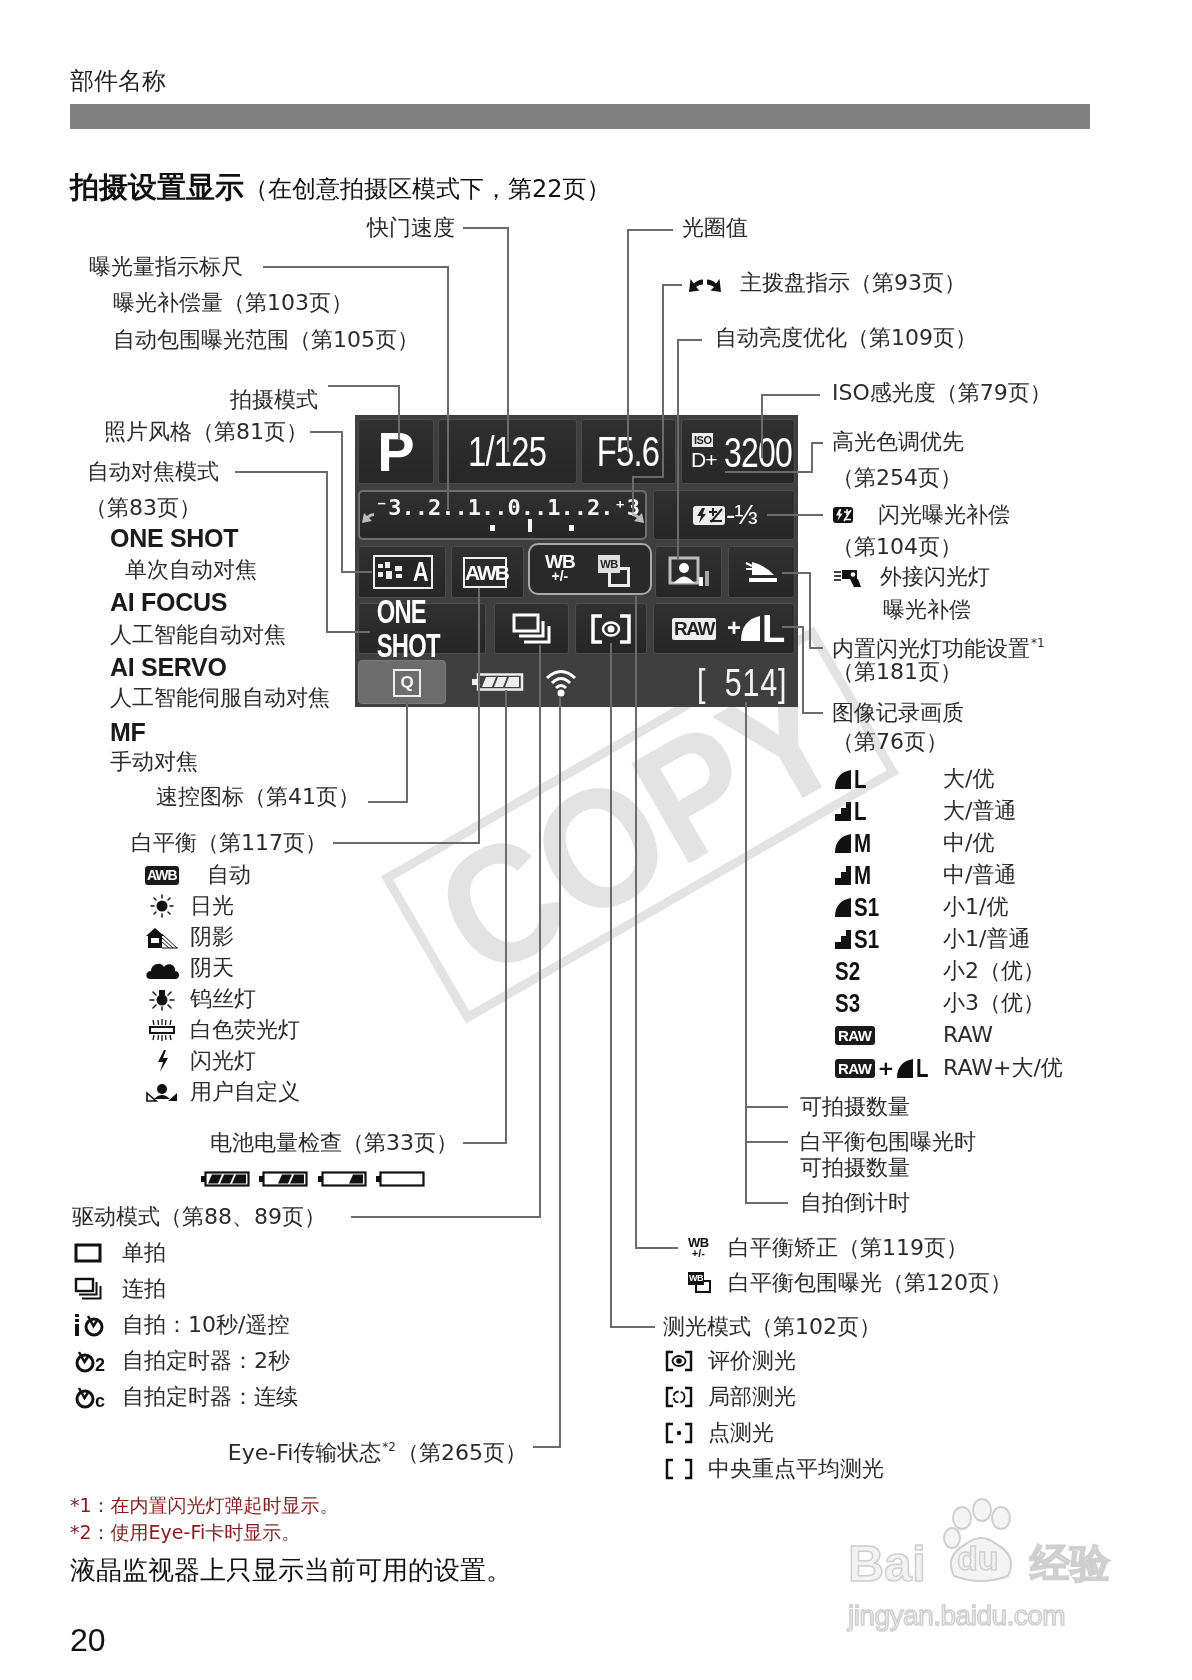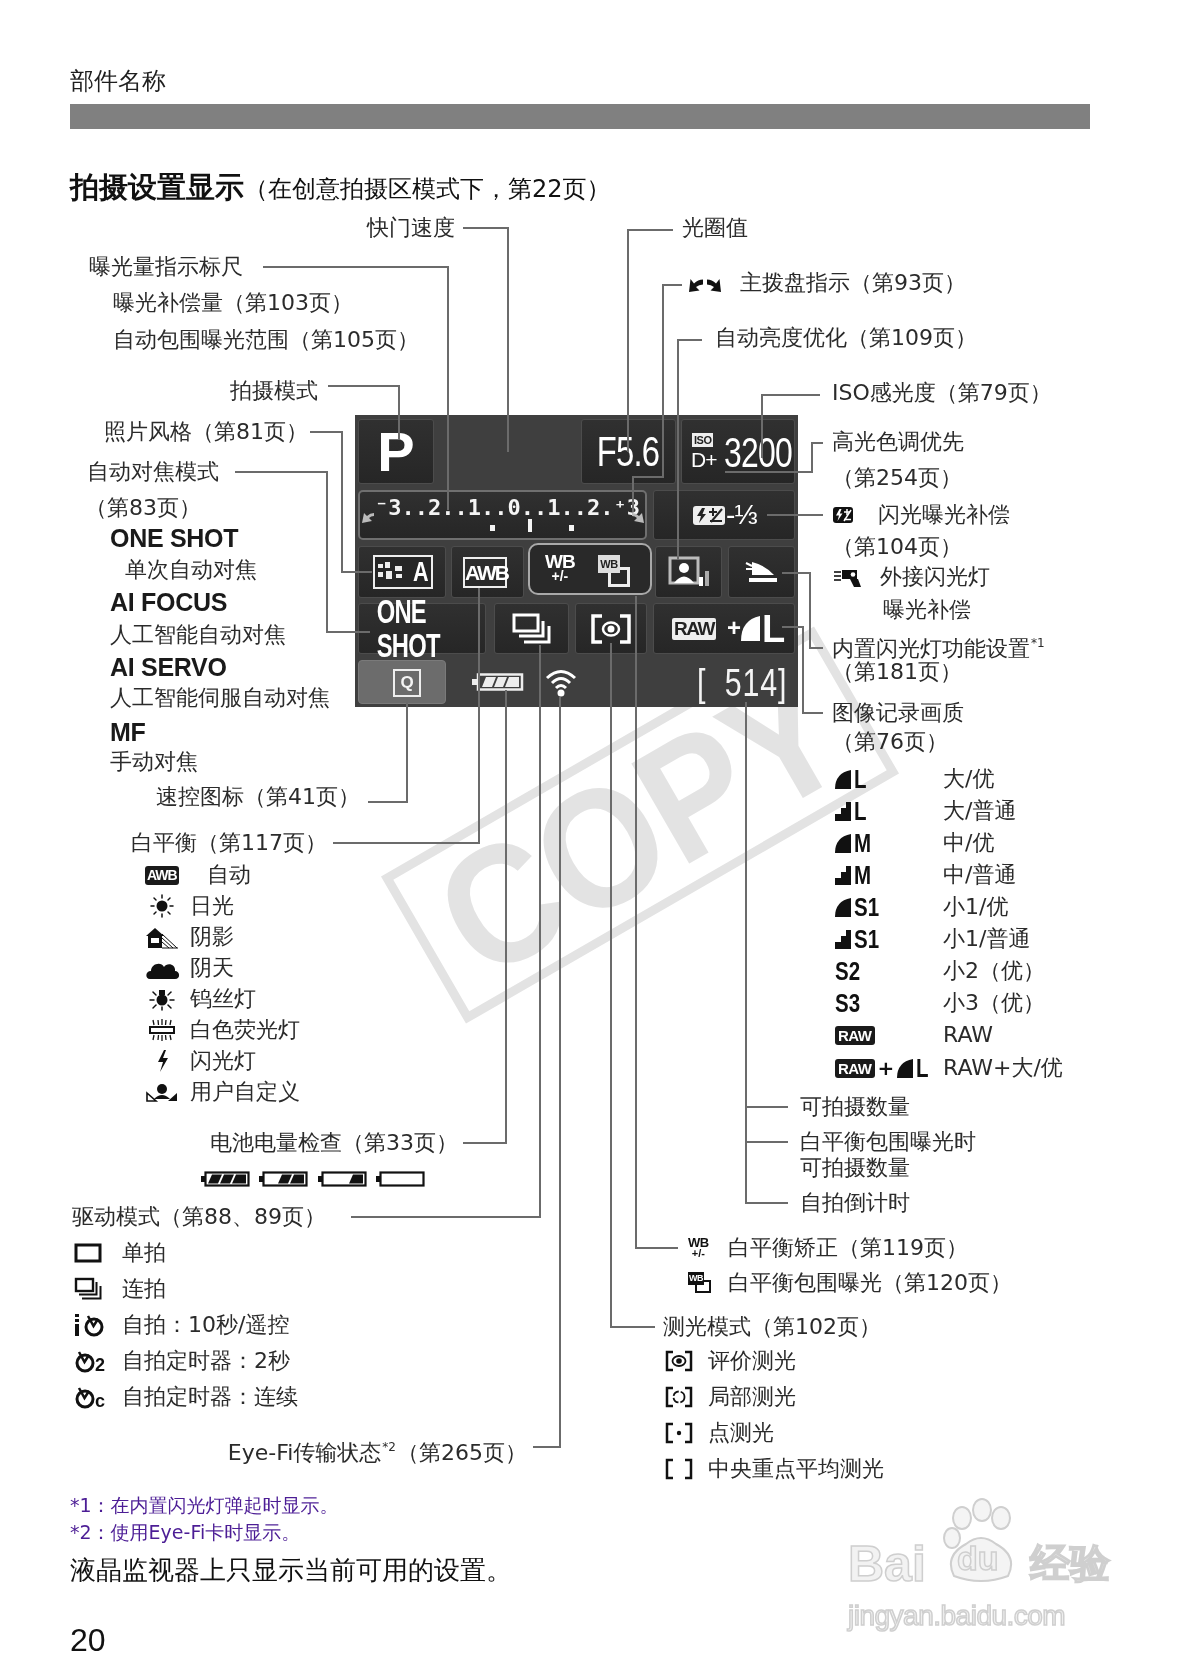--- a/index.html
+++ b/index.html
@@ -67,21 +67,21 @@
 .wbk .f{position:absolute;left:0;top:0;width:22px;height:18px;background:#ddd;color:#222;font-size:11px;font-weight:bold;line-height:18px;text-align:center;letter-spacing:-0.5px;}
 .wbk .o{position:absolute;left:10px;top:12px;width:22px;height:20px;border:3px solid #eee;}
 .af-lcd{font-size:33px;font-weight:bold;line-height:34px;display:inline-block;transform:scaleX(0.72);letter-spacing:-1px;}
 .q-raw{position:absolute;left:18px;top:14px;background:#eee;color:#222;font-size:19px;font-weight:bold;line-height:22px;padding:0 2px;letter-spacing:-1.5px;border-radius:2px;}
 .q-plus{position:absolute;left:73px;top:11px;font-size:24px;font-weight:bold;line-height:26px;}
 .q-L{position:absolute;left:108px;top:5px;font-size:38px;font-weight:bold;line-height:40px;}
 .qbtn{position:absolute;left:3px;top:245px;width:88px;height:44px;background:#6c6c6c;border-radius:4px;border:1px solid #7a7a7a;}
 .qbtn .q{position:absolute;left:34px;top:8px;width:28px;height:28px;border:2px solid #eee;color:#f4f4f4;font-size:17px;font-weight:bold;line-height:24px;text-align:center;}
 .shots{position:absolute;left:342px;top:248px;font-size:38px;line-height:40px;color:#f4f4f4;display:inline-block;transform:scaleX(0.8);transform-origin:left center;letter-spacing:1px;white-space:nowrap;}
 .leaders{position:absolute;left:0;top:0;z-index:4;pointer-events:none;}
-.foot{position:absolute;left:70px;font-size:19px;line-height:22px;color:#4c1d95;white-space:nowrap;z-index:2;}
+.foot{position:absolute;left:70px;font-size:19px;line-height:22px;color:#7f1d1d;white-space:nowrap;z-index:2;}
 .note{position:absolute;left:70px;top:1555px;font-size:26px;line-height:30px;color:#111;white-space:nowrap;z-index:2;}
 .pgnum{position:absolute;left:70px;top:1606px;font-size:32px;line-height:36px;color:#111;z-index:2;font-family:"Liberation Sans",sans-serif;margin-top:16px;}
 </style>
 </head>
 <body>
 
 <div id="page">
 
   <div class="copy-wm">
     <span>COPY</span>
@@ -96,21 +96,21 @@
   <div class="lbl" style="left:89px;top:255px">曝光量指示标尺</div>
   <div class="lbl" style="left:113px;top:291px">曝光补偿量（第103页）</div>
   <div class="lbl" style="left:113px;top:328px">自动包围曝光范围（第105页）</div>
 
   <svg class="ico" style="left:687px;top:276px;z-index:2" width="36" height="17" viewBox="0 0 36 17">
       <path d="M2 16 L3.5 3 L7 7.5 Q11 3.5 16 3.5 L16 8.5 Q12 8.5 9 11 L12.5 14.5 Z" fill="#111"></path>
       <path d="M34 16 L32.5 3 L29 7.5 Q25 3.5 20 3.5 L20 8.5 Q24 8.5 27 11 L23.5 14.5 Z" fill="#111"></path>
     </svg>
   <div class="lbl" style="left:740px;top:271px">主拨盘指示（第93页）</div>
   <div class="lbl" style="left:715px;top:326px">自动亮度优化（第109页）</div>
-  <div class="lbl" style="right:874px;top:379px;text-align:left">拍摄模式</div>
+  <div class="lbl" style="right:874px;top:388px;text-align:left">拍摄模式</div>
   <div class="lbl" style="left:832px;top:381px">ISO感光度（第79页）</div>
   <div class="lbl" style="right:884px;top:420px;text-align:right">照片风格（第81页）</div>
   <div class="lbl" style="left:832px;top:430px">高光色调优先</div>
   <div class="lbl" style="left:832px;top:466px">（第254页）</div>
 
   <div class="lbl" style="left:87px;top:460px">自动对焦模式</div>
   <div class="lbl" style="left:85px;top:496px">（第83页）</div>
   <div class="afc" style="left:110px;top:524px">ONE SHOT</div>
   <div class="lbl" style="left:125px;top:558px">单次自动对焦</div>
   <div class="afc" style="left:110px;top:588px">AI FOCUS</div>
@@ -476,20 +476,23 @@
           <path d="M8 2 H2 V20 H8 M20 2 H26 V20 H20" fill="none" stroke="#111" stroke-width="2.5"></path>
         </svg>
       </div>
     <span class="tx" style="left:43px">中央重点平均测光</span>
   </div>
 
   <div class="lcd">
 
     <div class="cell" style="left:3px;top:4px;width:76px;height:65px">
       <span class="v-mode">P</span>
+    </div>
+    <div class="cell" style="left:83px;top:4px;width:139px;height:65px">
+      <span class="v-big cond">1/125</span>
     </div>
     <div class="cell" style="left:226px;top:4px;width:95px;height:65px">
       <span class="v-big cond">F5.6</span>
     </div>
     <div class="cell" style="left:326px;top:4px;width:114px;height:65px;display:block">
       <span class="iso-badge">ISO</span>
       <span class="dplus">D+</span>
       <span class="iso-val">3200</span>
     </div>
 

